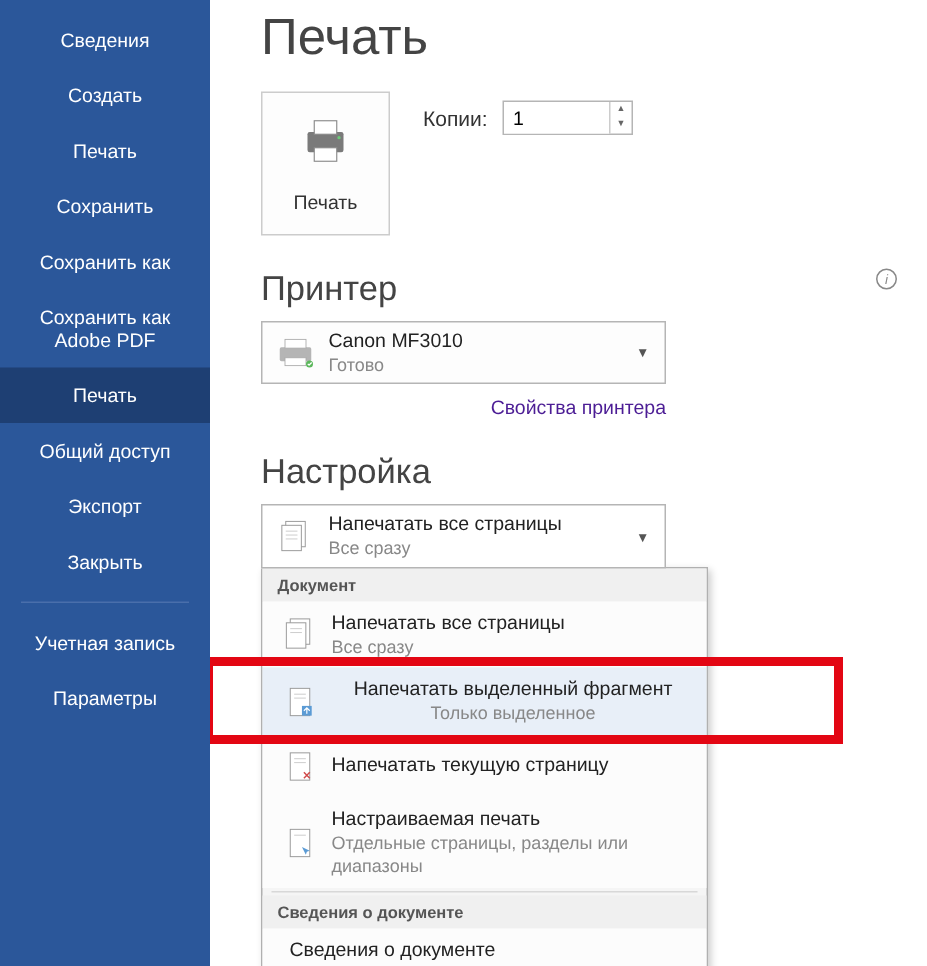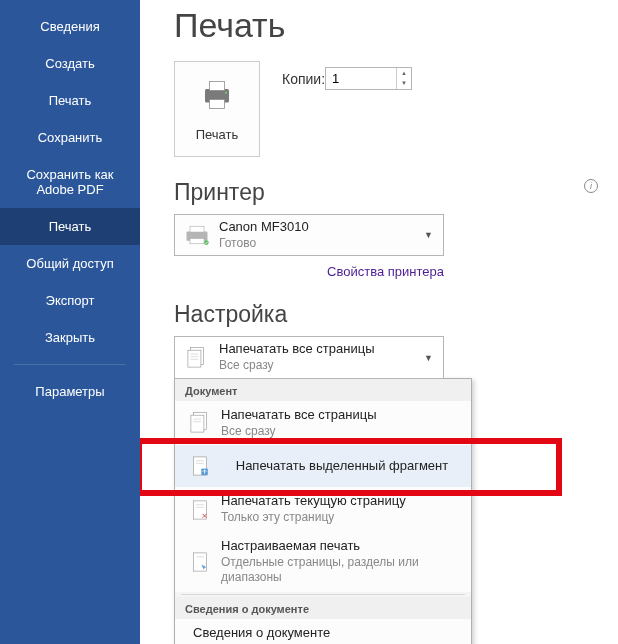--- a/index.html
+++ b/index.html
@@ -12,21 +12,21 @@
   
   .main { flex: 1; padding: 0 0 0 34px; overflow: hidden; position: relative; }
   
   .page-title { font-size: 34px; color: #444; font-weight: 300; margin-top: 6px; margin-bottom: 16px; }
   
   .print-row { display: flex; align-items: flex-start; gap: 22px; }
   .print-btn { width: 86px; height: 96px; border: 1px solid #ccc; display: flex; flex-direction: column; align-items: center; justify-content: center; gap: 10px; cursor: pointer; background: #fdfdfd; }
   .print-btn svg { width: 36px; height: 36px; }
   .print-btn-label { font-size: 13px; color: #333; }
   
-  .copies-row { display: flex; align-items: center; margin-top: 6px; }
+  .copies-row { display: flex; align-items: center; gap: 10px; margin-top: 6px; }
   .copies-label { font-size: 14px; color: #333; }
   .copies-input-wrap { display: flex; align-items: stretch; border: 1px solid #b5b5b5; background: #fff; }
   .copies-input { border: none; width: 70px; padding: 3px 6px; font-size: 13px; outline: none; }
   .spinner { display: flex; flex-direction: column; border-left: 1px solid #ccc; }
   .spinner-btn { width: 14px; height: 10px; font-size: 6px; line-height: 1; display: flex; align-items: center; justify-content: center; cursor: pointer; color: #666; }
   
   .section-title { font-size: 23px; color: #444; font-weight: 300; margin-top: 22px; margin-bottom: 8px; }
   .section-title-row { display: flex; align-items: center; justify-content: space-between; padding-right: 20px; }
   .info-icon { width: 14px; height: 14px; border: 1px solid #888; border-radius: 50%; font-size: 9px; color: #888; display: flex; align-items: center; justify-content: center; font-style: italic; cursor: pointer; }
   
@@ -53,26 +53,28 @@
   .divider-line { border-top: 1px solid #d8d8d8; margin: 2px 6px; }
 </style>
 </head>
 <body>
 
 <div class="sidebar">
   <div class="sidebar-item">Сведения</div>
   <div class="sidebar-item">Создать</div>
   <div class="sidebar-item">Печать</div>
   <div class="sidebar-item">Сохранить</div>
+  <div class="sidebar-item">Сохранить как</div>
   <div class="sidebar-item">Сохранить как Adobe PDF</div>
   <div class="sidebar-item active">Печать</div>
   <div class="sidebar-item">Общий доступ</div>
   <div class="sidebar-item">Экспорт</div>
   <div class="sidebar-item">Закрыть</div>
   <div class="sidebar-sep"></div>
+  <div class="sidebar-item">Учетная запись</div>
   <div class="sidebar-item">Параметры</div>
 </div>
 
 <div class="main">
   <div class="page-title">Печать</div>
 
   <div class="print-row">
     <div class="print-btn">
       <span>
         <svg viewBox="0 0 48 48">
@@ -159,35 +161,35 @@
           <svg viewBox="0 0 40 40">
             <rect x="10" y="6" width="20" height="28" fill="#fff" stroke="#999"></rect>
             <line x1="14" y1="12" x2="26" y2="12" stroke="#ccc"></line>
             <line x1="14" y1="16" x2="26" y2="16" stroke="#ccc"></line>
             <rect x="22" y="24" width="10" height="10" fill="#5b9bd5"></rect>
             <path d="M24 29 l3 -3 l3 3 M27 26 v6" stroke="#fff" stroke-width="1.2" fill="none"></path>
           </svg>
         </span>
       <div class="combo-text">
         <div class="combo-title">Напечатать выделенный фрагмент</div>
+        <div class="combo-sub">Только выделенное</div>
       </div>
     </div>
 
     <div class="dropdown-item">
       <span class="combo-icon">
           <svg viewBox="0 0 40 40">
             <rect x="10" y="6" width="20" height="28" fill="#fff" stroke="#999"></rect>
             <line x1="14" y1="12" x2="26" y2="12" stroke="#ccc"></line>
             <line x1="14" y1="16" x2="26" y2="16" stroke="#ccc"></line>
             <path d="M24 26 l6 6 M24 32 l6 -6" stroke="#d04a4a" stroke-width="1.5"></path>
           </svg>
         </span>
       <div class="combo-text">
         <div class="combo-title">Напечатать текущую страницу</div>
-        <div class="combo-sub">Только эту страницу</div>
       </div>
     </div>
 
     <div class="dropdown-item">
       <span class="combo-icon">
           <svg viewBox="0 0 40 40">
             <rect x="10" y="6" width="20" height="28" fill="#fff" stroke="#999"></rect>
             <line x1="14" y1="12" x2="26" y2="12" stroke="#ccc"></line>
             <path d="M22 24 l8 4 l-3 1 l-1 3 z" fill="#5b9bd5"></path>
           </svg>

